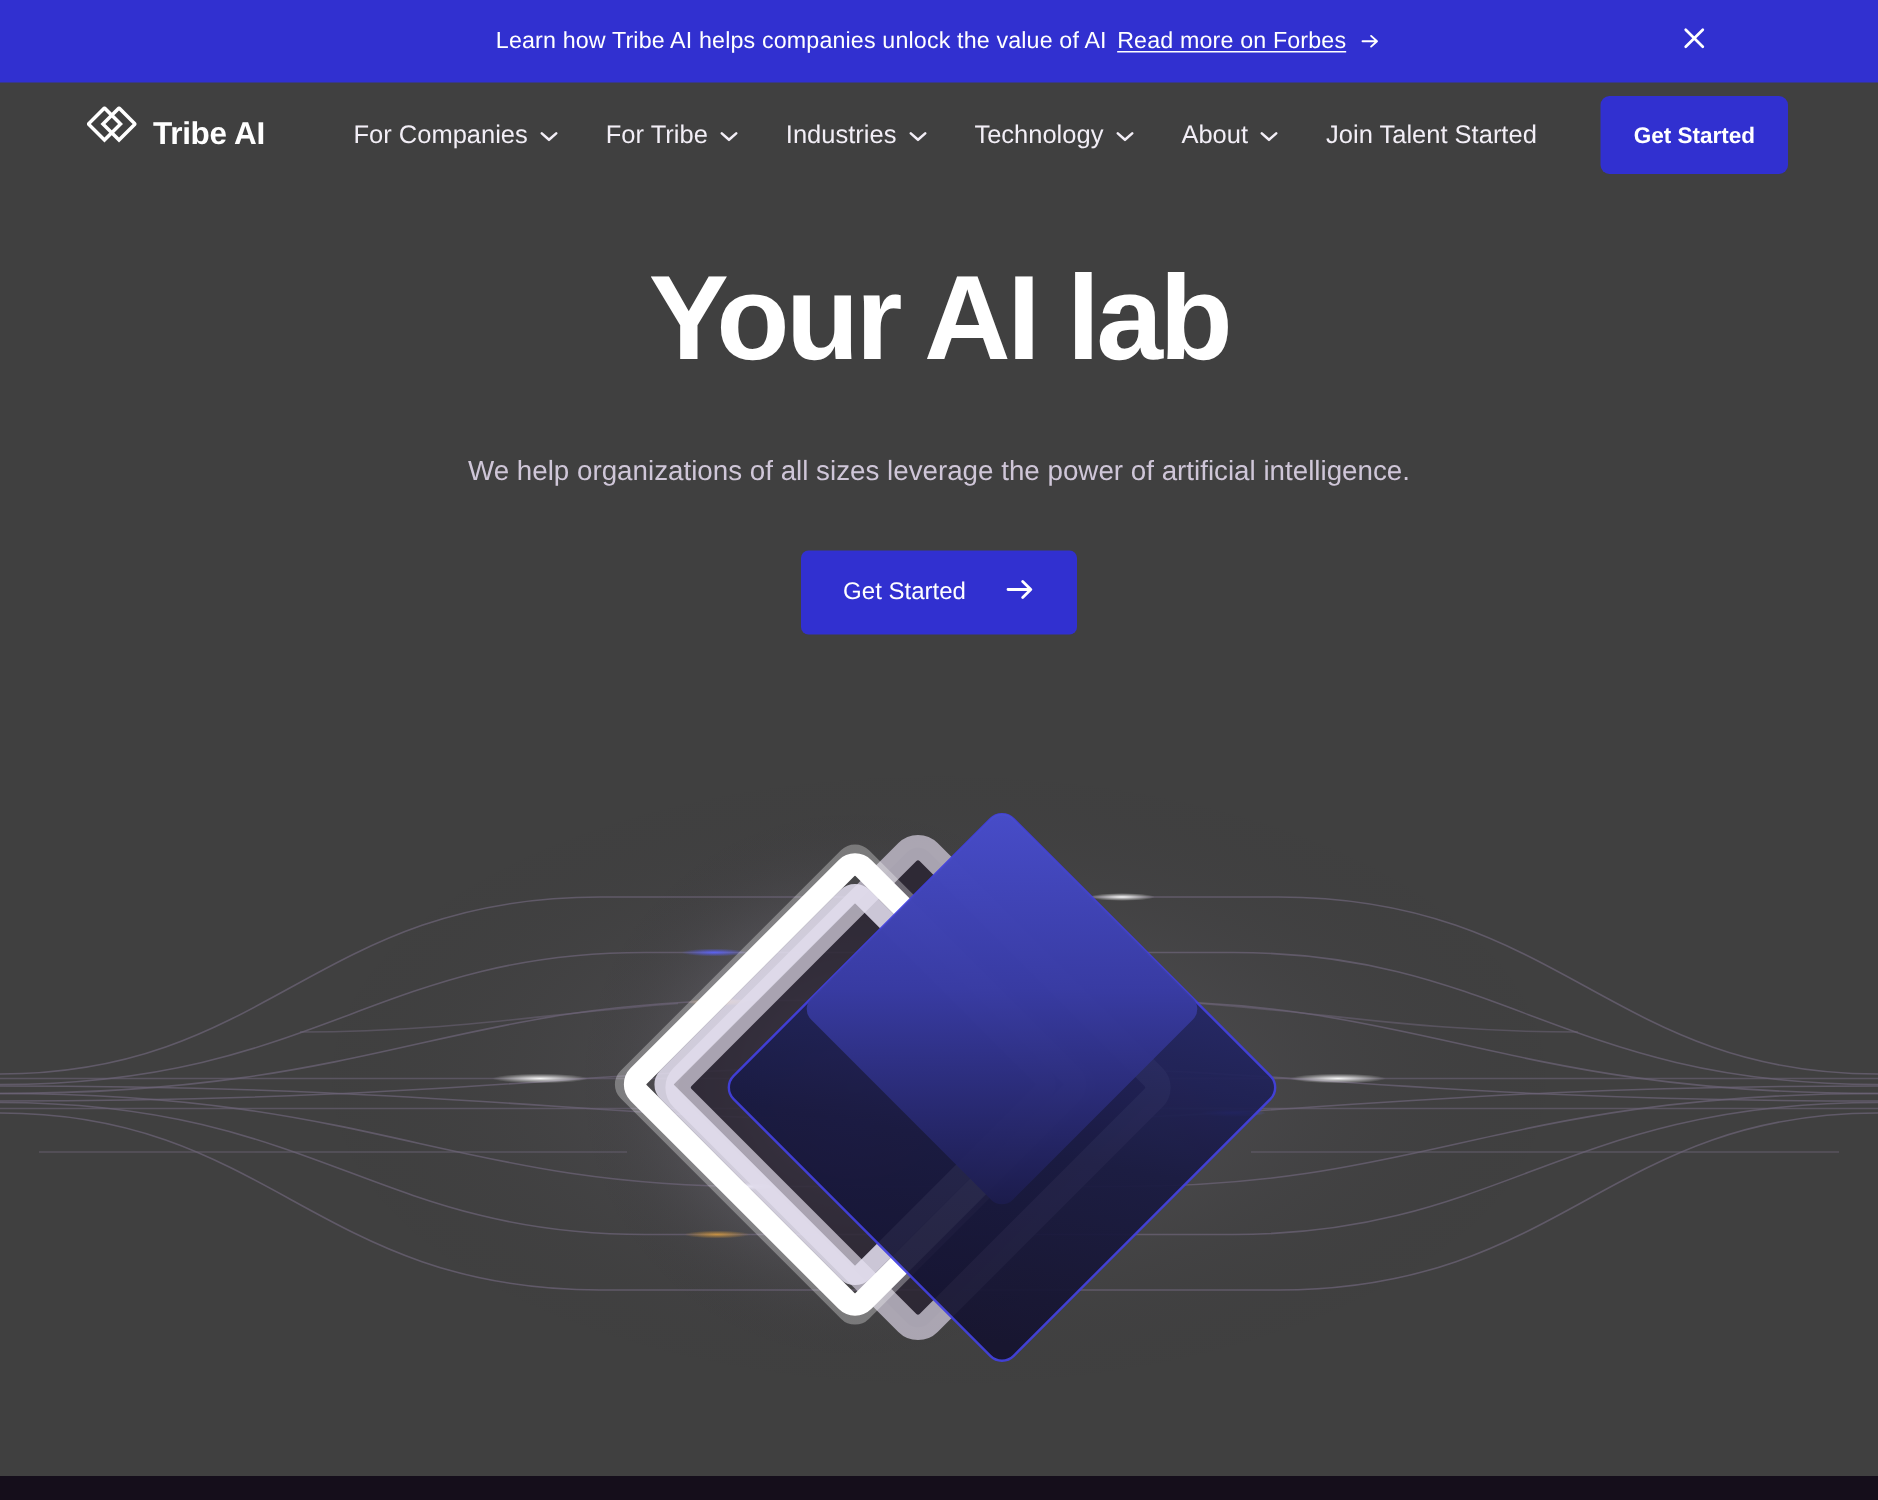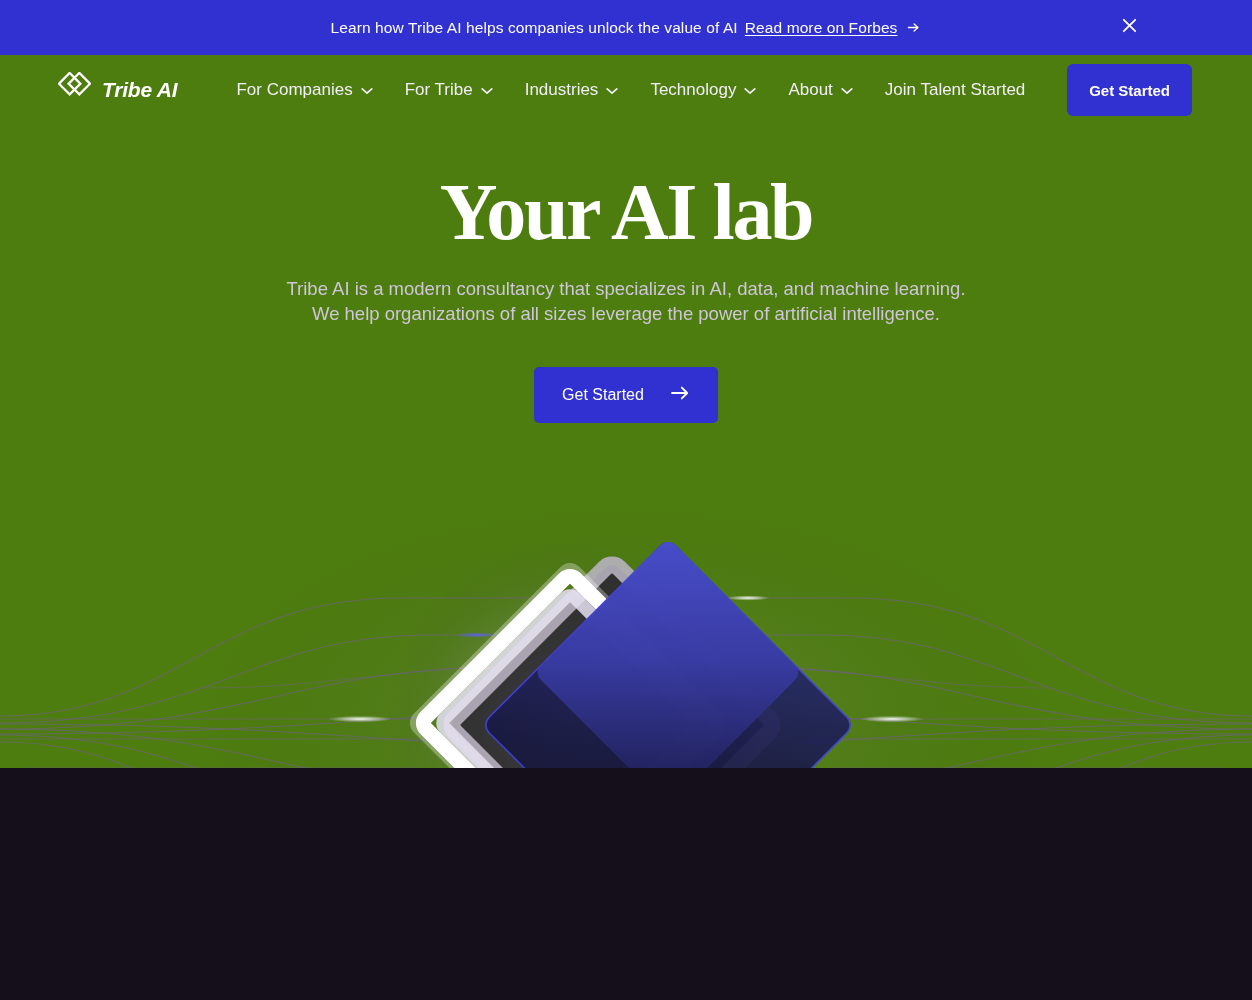--- a/index.html
+++ b/index.html
@@ -5,22 +5,22 @@
 <style>
   * { margin:0; padding:0; box-sizing:border-box; }
   html, body {
     width:1252px; height:1000px;
     background:#150e1b;
     font-family:"Liberation Sans", sans-serif;
     overflow:hidden;
   }
   #page {
     position:relative;
-    width:1252px; height:768px;
-    background:#4d7c0f;
+    width:1252px; height:984px;
+    background:#404040;
     overflow:hidden;
   }
 
   
   .banner {
     position:absolute; top:0; left:0;
     width:1252px; height:55px;
     background:#3130d0;
     display:flex; align-items:center; justify-content:center;
     z-index:40;
@@ -48,21 +48,21 @@
     position:absolute; top:55px; left:0;
     width:1252px; height:70px;
     display:flex; align-items:center;
     z-index:30;
   }
   .brand {
     display:flex; align-items:center; gap:11px;
     margin-left:58px; cursor:pointer;
   }
   .brand-name {
-    font-size:21px; font-weight:bold; color:#ffffff; letter-spacing:-0.2px;font-style:italic;
+    font-size:21px; font-weight:bold; color:#ffffff; letter-spacing:-0.2px;
   }
   .nav-links {
     display:flex; align-items:center; margin-left:43px; gap:0px;
   }
   .nav-item {
     display:flex; align-items:center; gap:8px;
     padding:0 16px;
     font-size:17px; color:#f2eef6; white-space:nowrap;
     cursor:pointer;
   }
@@ -82,21 +82,21 @@
   .hero {
     position:absolute; top:125px; left:0;
     width:1252px;
     text-align:center; z-index:20;
   }
   .hero-title {
     margin-top:47px;
     font-size:80px; font-weight:bold;
     color:#ffffff; letter-spacing:-2.4px;
     line-height:1.0;
-    font-family:Liberation Serif, serif;
+    font-family:Liberation Sans, sans-serif;
   }
   .hero-sub {
     margin-top:25px;
     font-size:18.5px; line-height:1.33;
     color:#cfc6d8; font-weight:normal;
   }
   .hero-btn {
     margin-top:41px;
     display:inline-flex; align-items:center; gap:26px;
     background:#3130d0; color:#ffffff;
@@ -202,21 +202,21 @@
       </div>
 
     </div>
 
     <button class="nav-cta">Get Started</button>
   </div>
 
   <div class="hero">
     <h1 class="hero-title">Your AI lab</h1>
     <p class="hero-sub">
-      <span>Tribe AI is a modern consultancy that specializes in AI, data, and machine learning.</span><br>
+      <br>
       <span>We help organizations of all sizes leverage the power of artificial intelligence.</span>
     </p>
     <button class="hero-btn">
       <span>Get Started</span>
       <span>
         <svg width="20" height="18" viewBox="0 0 20 18" fill="none">
           <path d="M2 9h15M11.8 3.6 17.2 9l-5.4 5.4" stroke="#ffffff" stroke-width="1.85" stroke-linecap="round" stroke-linejoin="round"></path>
         </svg>
       </span>
     </button>

